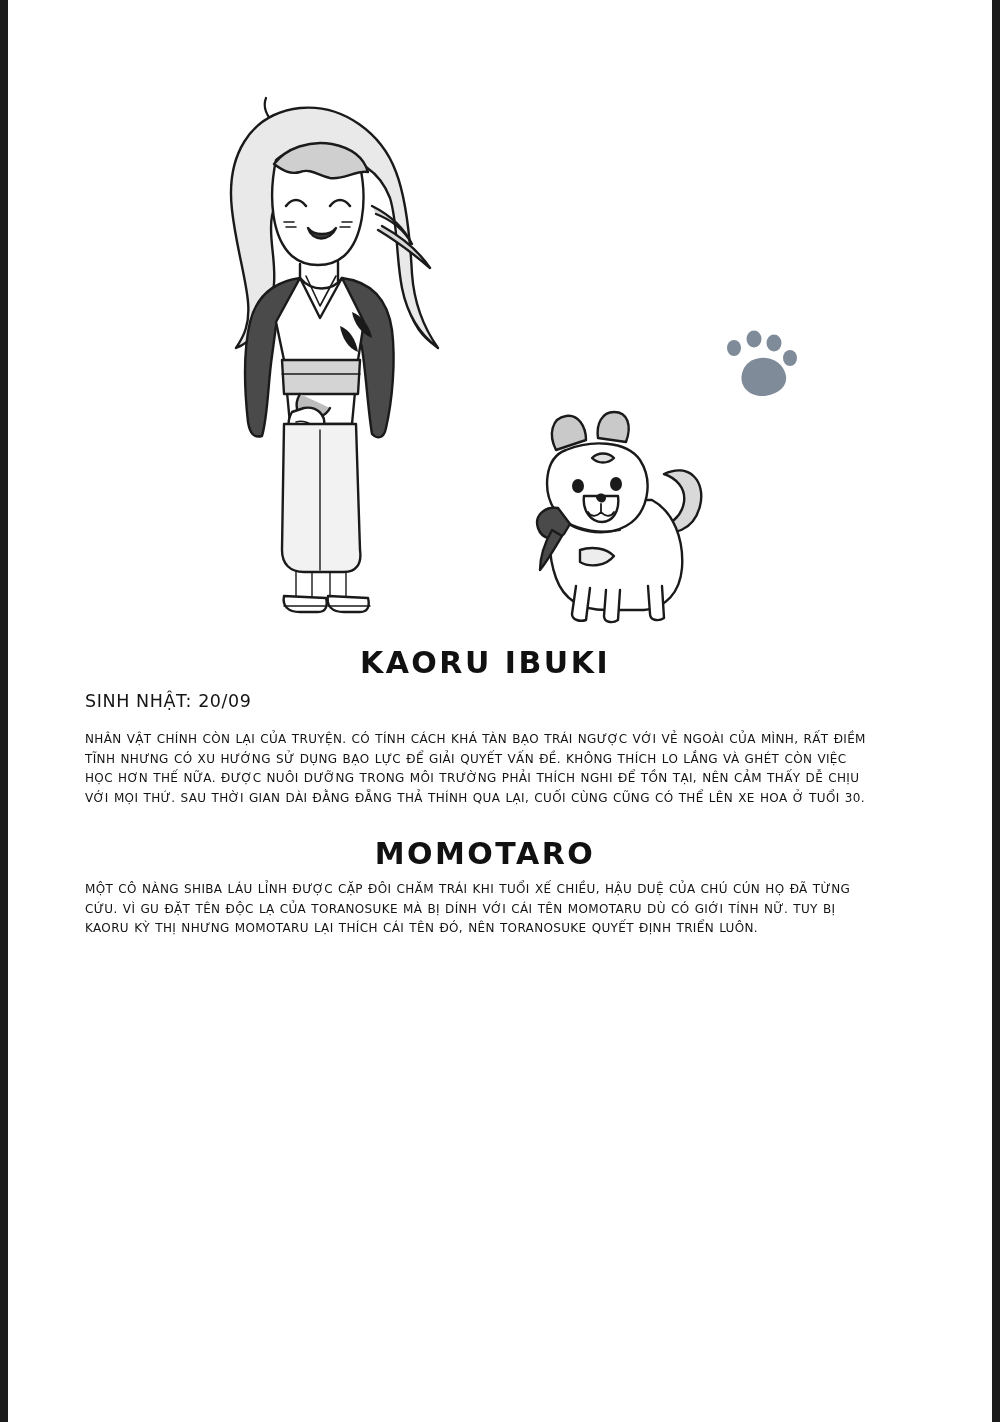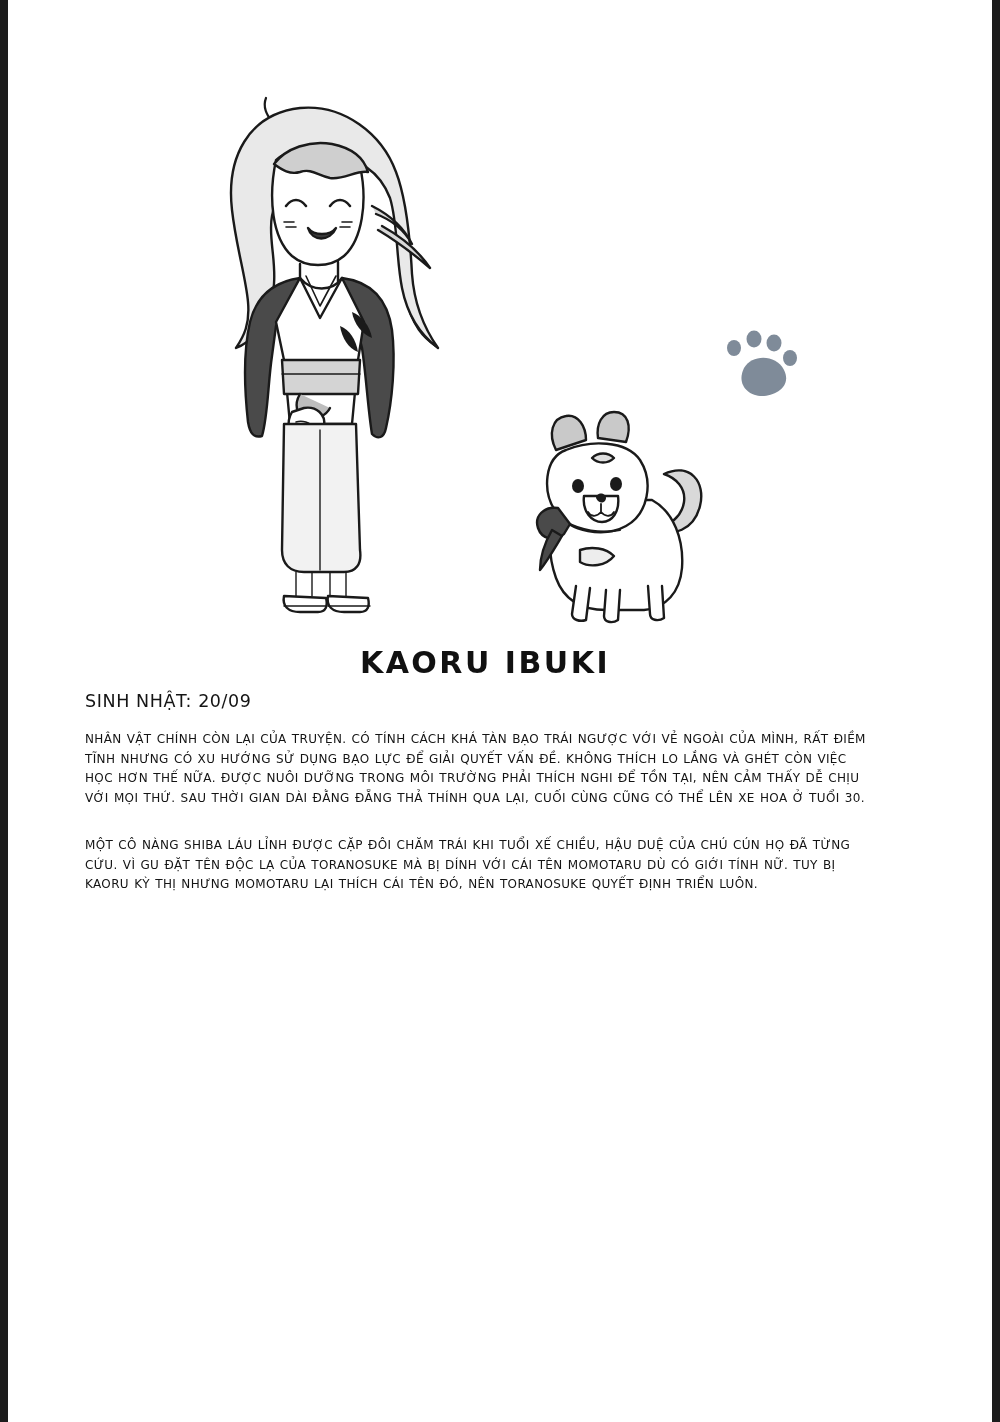--- a/index.html
+++ b/index.html
@@ -208,17 +208,18 @@
 
   <div class="content">
 
     <div>
       <h2 class="char-name">KAORU IBUKI</h2>
       <p class="meta">SINH NHẬT: 20/09</p>
       <p class="body-text">NHÂN VẬT CHÍNH CÒN LẠI CỦA TRUYỆN. CÓ TÍNH CÁCH KHÁ TÀN BẠO TRÁI NGƯỢC VỚI VẺ NGOÀI CỦA MÌNH, RẤT ĐIỀM TĨNH NHƯNG CÓ XU HƯỚNG SỬ DỤNG BẠO LỰC ĐỂ GIẢI QUYẾT VẤN ĐỀ. KHÔNG THÍCH LO LẮNG VÀ GHÉT CÒN VIỆC HỌC HƠN THẾ NỮA. ĐƯỢC NUÔI DƯỠNG TRONG MÔI TRƯỜNG PHẢI THÍCH NGHI ĐỂ TỒN TẠI, NÊN CẢM THẤY DỄ CHỊU VỚI MỌI THỨ. SAU THỜI GIAN DÀI ĐẰNG ĐẴNG THẢ THÍNH QUA LẠI, CUỐI CÙNG CŨNG CÓ THỂ LÊN XE HOA Ở TUỔI 30.</p>
     </div>
 
     <div class="block-momotaro">
+      <h2 class="char-name">MOMOTARO</h2>
       <p class="body-text">MỘT CÔ NÀNG SHIBA LÁU LỈNH ĐƯỢC CẶP ĐÔI CHĂM TRÁI KHI TUỔI XẾ CHIỀU, HẬU DUỆ CỦA CHÚ CÚN HỌ ĐÃ TỪNG CỨU. VÌ GU ĐẶT TÊN ĐỘC LẠ CỦA TORANOSUKE MÀ BỊ DÍNH VỚI CÁI TÊN MOMOTARU DÙ CÓ GIỚI TÍNH NỮ. TUY BỊ KAORU KỲ THỊ NHƯNG MOMOTARU LẠI THÍCH CÁI TÊN ĐÓ, NÊN TORANOSUKE QUYẾT ĐỊNH TRIỂN LUÔN.</p>
     </div>
 
   </div>
 </div>
 
 </body></html>

